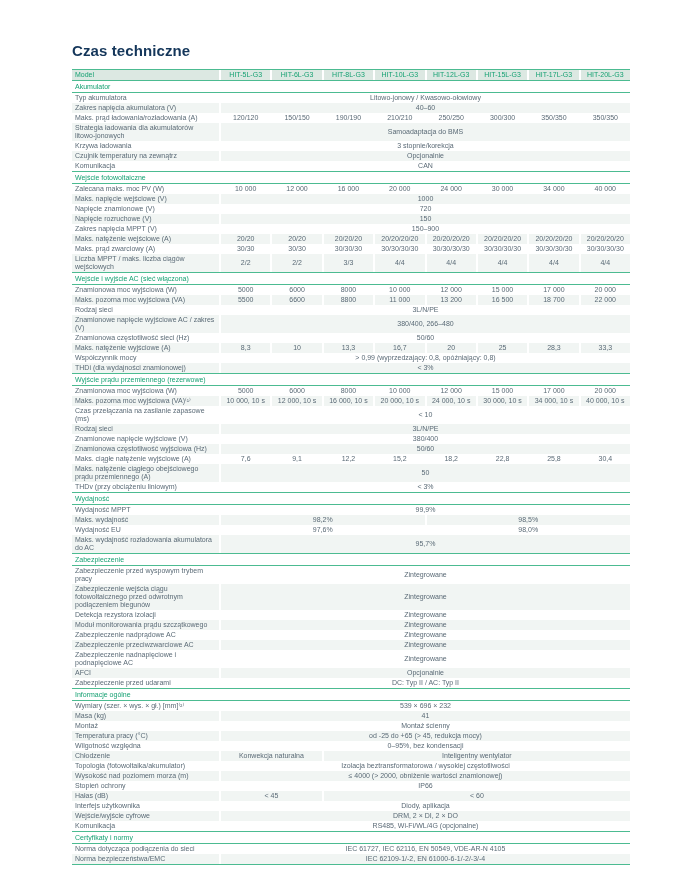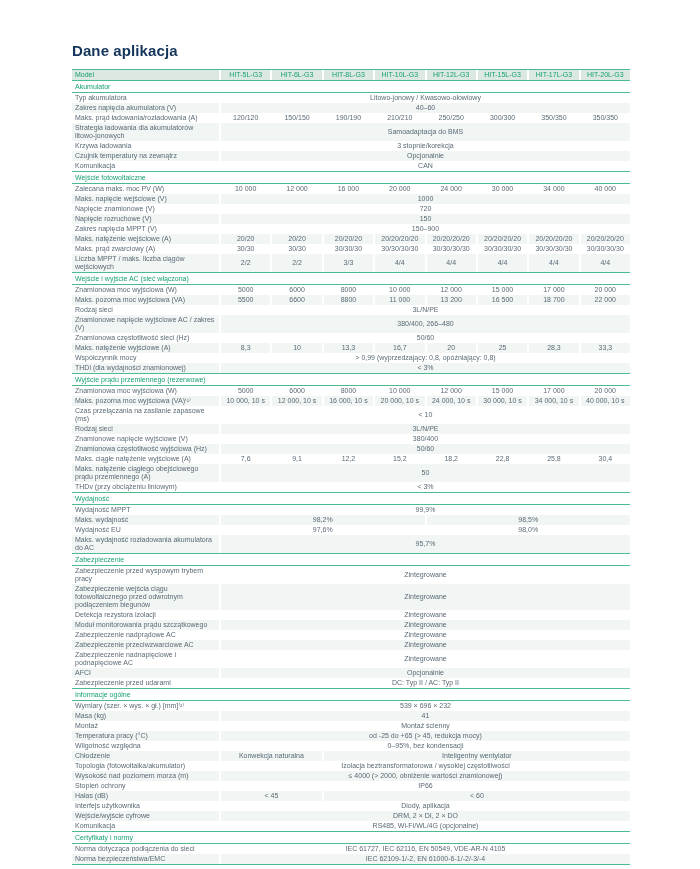--- a/index.html
+++ b/index.html
@@ -52,21 +52,21 @@
     display:flex;align-items:center;
   }
   .spec-table > .model-row{border-bottom:0;}
   .spec-table > .section-title:first-of-type{border-top:1px solid var(--green-border);}
   .section-body .row:nth-child(even) .cell{background:var(--stripe);}
 </style>
 </head>
 <body>
 
 <div class="page">
-  <h1 class="page-title">Dane aplikacja</h1>
+  <h1 class="page-title">Czas techniczne</h1>
 
   <div class="spec-table" id="spec-table">
       <div class="row model-row">
         <div class="cell label">Model</div>
         <div class="cell">HIT-5L-G3</div>
         <div class="cell">HIT-6L-G3</div>
         <div class="cell">HIT-8L-G3</div>
         <div class="cell">HIT-10L-G3</div>
         <div class="cell">HIT-12L-G3</div>
         <div class="cell">HIT-15L-G3</div>

